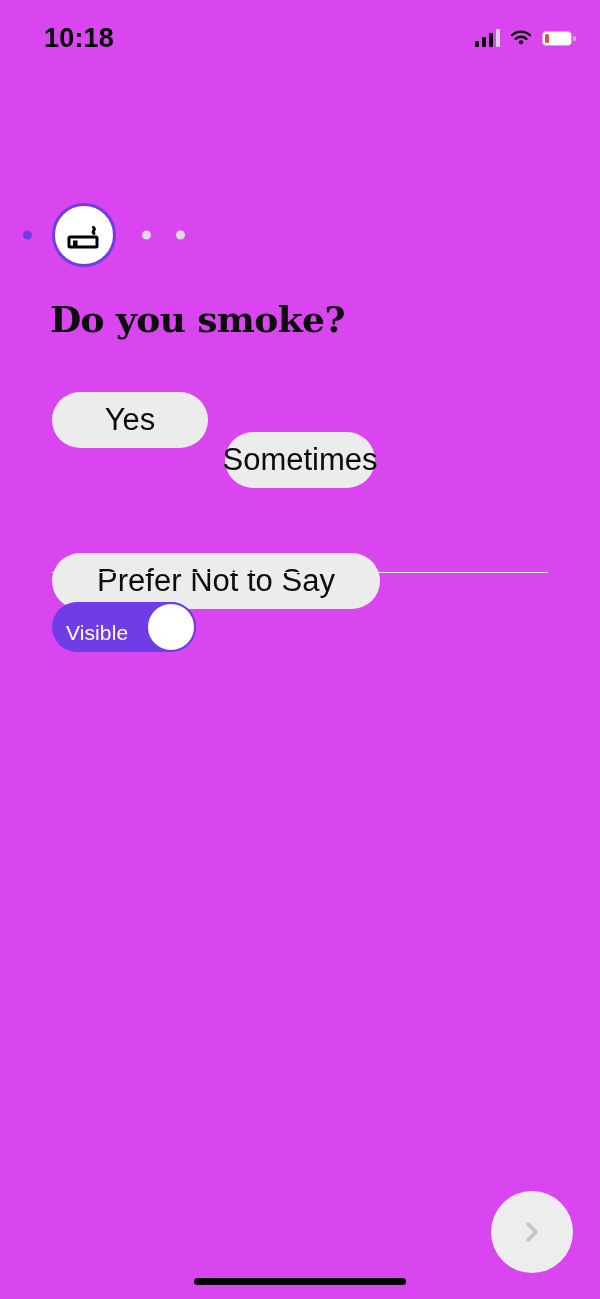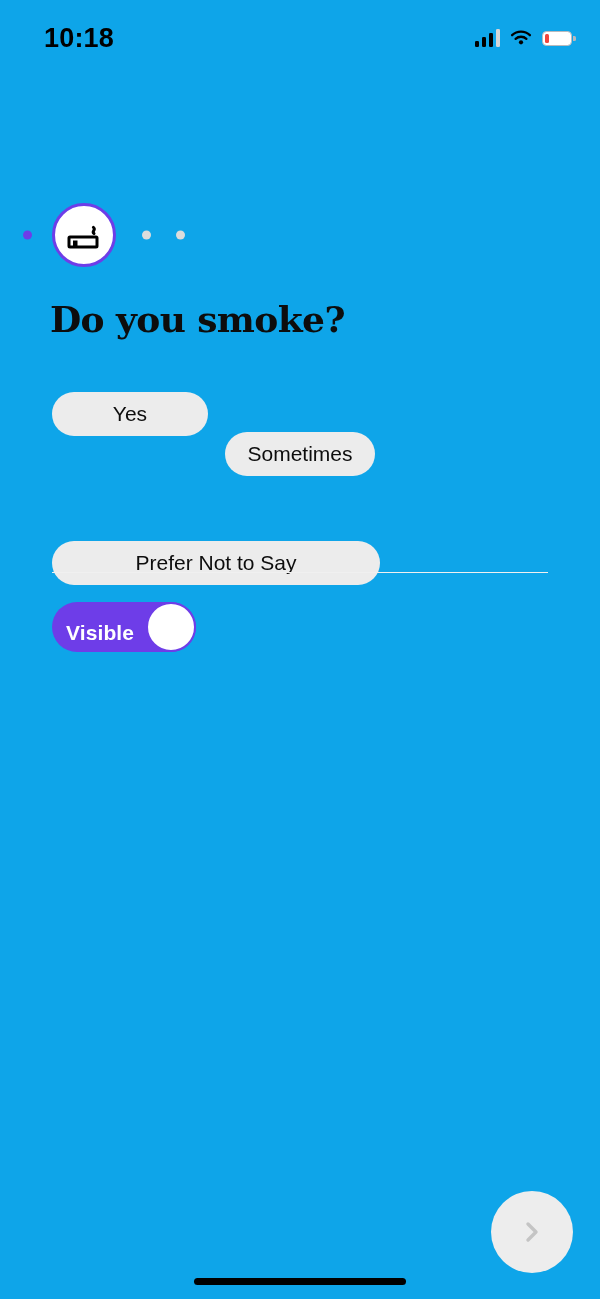--- a/index.html
+++ b/index.html
@@ -3,21 +3,21 @@
 <meta charset="utf-8">
 <style>
   * { margin:0; padding:0; box-sizing:border-box; }
   html, body {
     width:600px; height:1299px;
     background:#ffffff;
     font-family:"Liberation Sans", sans-serif;
     -webkit-font-smoothing:antialiased;
     overflow:hidden;
   }
-  .phone { position:relative; width:600px; height:1299px; background:#0ea5e9; }
+  .phone { position:relative; width:600px; height:1299px; background:#d946ef; }
 
   
   .status-bar {
     position:absolute; top:0; left:0; width:600px; height:76px;
   }
   .status-time {
     position:absolute; left:44px; top:22px;
     font-size:27px; font-weight:bold; color:#000;
     letter-spacing:0.2px; line-height:32px;
   }
@@ -72,24 +72,24 @@
     font-weight:bold; font-size:36px; line-height:54px;
     color:#0d0d0d; letter-spacing:-0.6px;
   }
 
   
   .chips {
     position:absolute; left:52px; top:392px; width:500px;
     display:flex; flex-wrap:wrap; gap:17px 17px;
   }
   .chip {
-    height:44px; padding:0 32px;
+    height:56px; padding:0 32px;
     background:#ececec; border:none; border-radius:28px;
     font-family:"Liberation Sans", sans-serif;
-    font-size:21px; color:#0d0d0d; line-height:56px;
+    font-size:31px; color:#0d0d0d; line-height:56px;
     display:flex; align-items:center; justify-content:center;
     cursor:pointer; white-space:nowrap;
   }
   .chip.w-yes { width:156px; padding:0; }
   .chip.w-sometimes { width:150px; padding:0;margin-top:40px; }
   .chip.w-no { width:156px; padding:0; }
   .chip.w-prefer { width:328px; padding:0;margin-top:48px; }
 
   
   .divider {
@@ -100,21 +100,21 @@
   
   .toggle {
     position:absolute; left:52px; top:602px;
     width:144px; height:50px; border-radius:25px;
     background:#6e3de8; cursor:pointer;
     display:flex; align-items:center;
   }
   .toggle-label {
     position:absolute; left:14px; top:0; height:61px;
     display:flex; align-items:center;
-    color:#ffffff; font-size:21px; font-weight:bold;
+    color:#ffffff; font-size:21px; font-weight:normal;
     letter-spacing:0.1px;
   }
   .toggle-knob {
     position:absolute; right:0px; top:0px;
     width:50px; height:50px; border-radius:50%;
     background:#ffffff; border:2px solid #6e3de8;
   }
 
   
   .next-btn {

